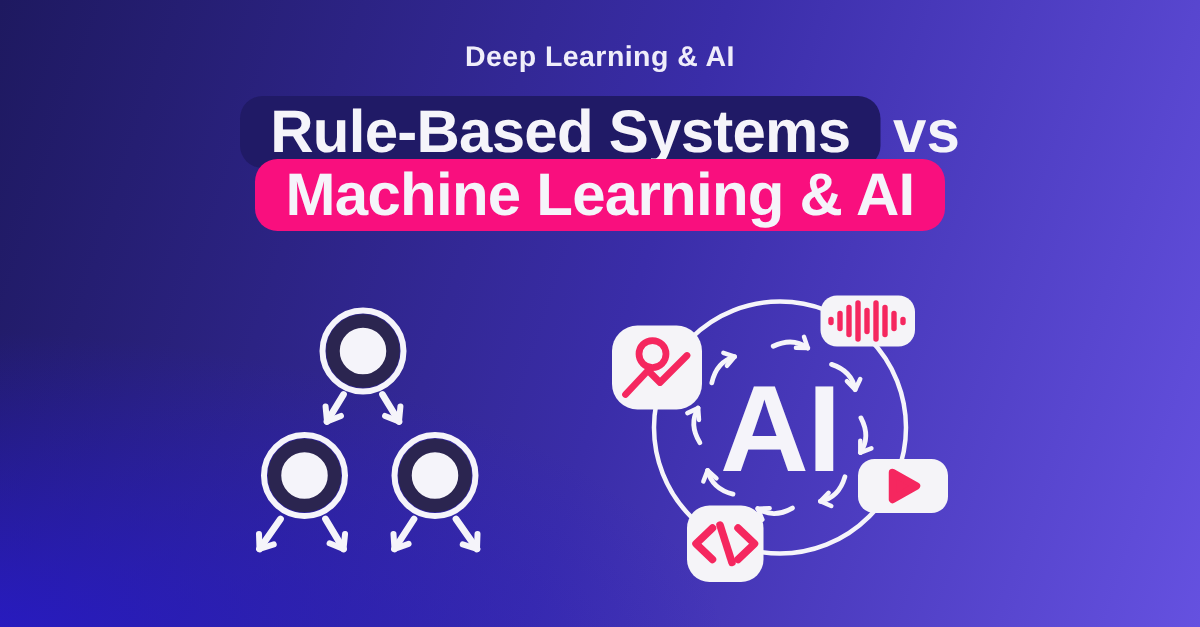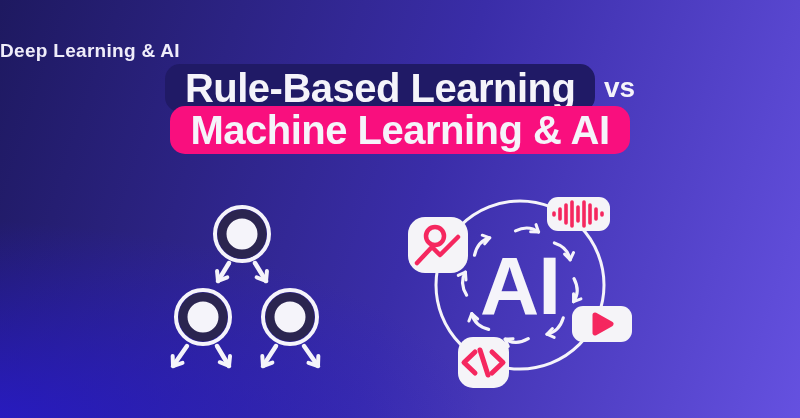--- a/index.html
+++ b/index.html
@@ -5,53 +5,53 @@
   html,body { margin:0; padding:0; background:#111; }
   .stage {
     position:relative; width:800px; height:418px; overflow:hidden;
     font-family:"Liberation Sans", sans-serif;
     background:
       radial-gradient(120% 95% at -5% 105%, rgba(40,26,208,0.92) 0%, rgba(40,26,208,0) 55%),
       linear-gradient(108deg, #1e1960 0%, #3a2da8 52%, #6551e0 100%);
   }
   .kicker {
     position:absolute; top:28px; left:0; width:100%;
-    color:#efedfa;
-    font-size:19px; font-weight:700; letter-spacing:.3px;margin-top:12px;
+    text-align:center; color:#efedfa;
+    font-size:19px; font-weight:700; letter-spacing:.3px;
   }
   .title-line { position:absolute; left:0; width:100%; text-align:center; white-space:nowrap; }
   .title-line-1 { top:64px; }
   .title-line-2 { top:106px; }
   .pill {
     display:inline-block; vertical-align:top;
     font-size:40px; font-weight:700; letter-spacing:-0.5px;
     color:#f5f4fa; line-height:48px; padding:0 20px; border-radius:15px;
   }
   .pill-dark { background:#201a66; }
   .pill-pink { background:#f90f7e; }
   .vs-label {
     display:inline-block; vertical-align:top; margin-left:4px;
-    font-size:28px; font-weight:700; color:#f5f4fa; line-height:48px;
+    font-size:40px; font-weight:700; color:#f5f4fa; line-height:48px;
   }
   .tree-svg  { position:absolute; left:150px; top:192px; }
   .cycle-svg { position:absolute; left:395px; top:175px; }
   .ai-text {
     font-family:"Liberation Sans", sans-serif;
     font-size:82px; font-weight:700; fill:#f5f4fa; letter-spacing:-1px;
   }
 </style>
 </head>
 <body>
 
 <div class="stage">
 
   <div class="kicker">Deep Learning &amp; AI</div>
 
   <div class="title-line title-line-1">
-    <span class="pill pill-dark">Rule-Based Learning</span>
+    <span class="pill pill-dark">Rule-Based Systems</span>
     <span class="vs-label">vs</span>
   </div>
 
   <div class="title-line title-line-2">
     <span class="pill pill-pink">Machine Learning &amp; AI</span>
   </div>
 
   <svg class="tree-svg" width="200" height="190" viewBox="0 0 200 190">
     <defs>
       <marker id="tree-ah" markerWidth="20" markerHeight="20" refX="11" refY="9" orient="auto" markerUnits="userSpaceOnUse">

